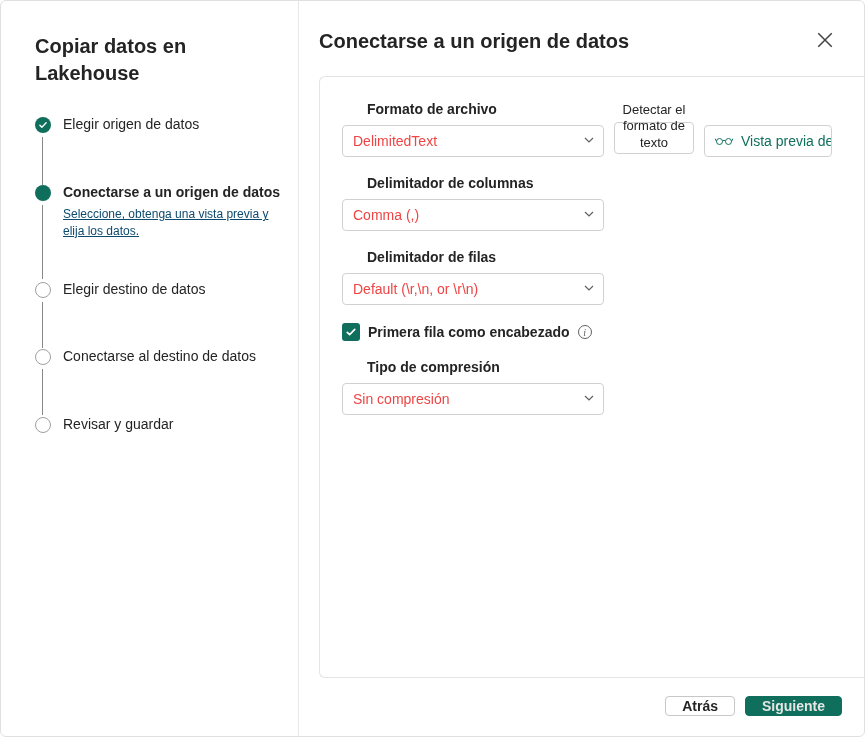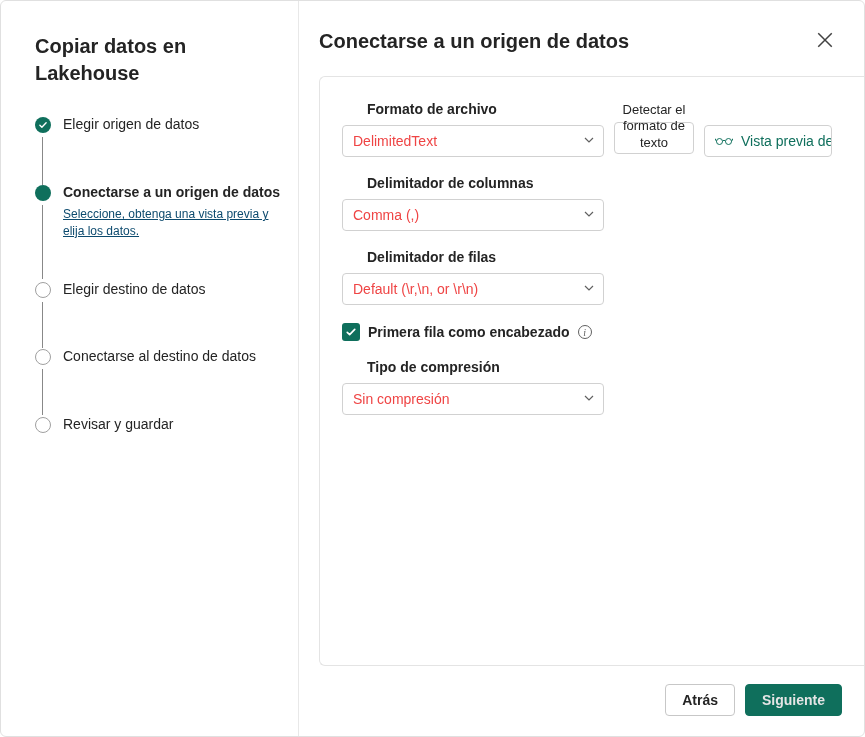--- a/index.html
+++ b/index.html
@@ -260,21 +260,21 @@
       font-style: italic;
     }
     
     .footer {
       padding: 18px 22px 20px;
       display: flex;
       justify-content: flex-end;
       gap: 10px;
     }
     .btn {
-      height: 32px;
+      height: 20px;
       padding: 0 16px;
       border-radius: 4px;
       font-size: 14px;
       font-weight: 600;
       cursor: pointer;
     }
     .btn-secondary {
       background: #fff;
       border: 1px solid #c7c7c7;
       color: #242424;

